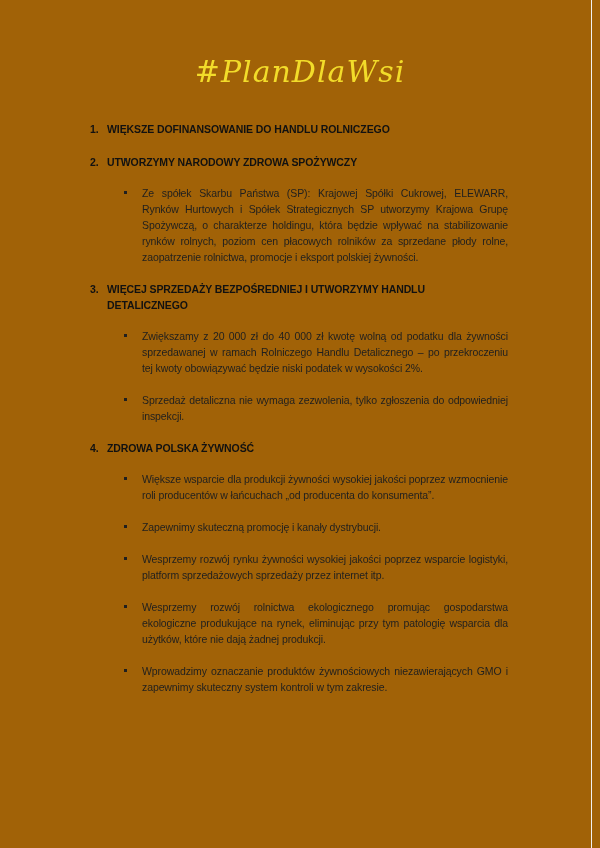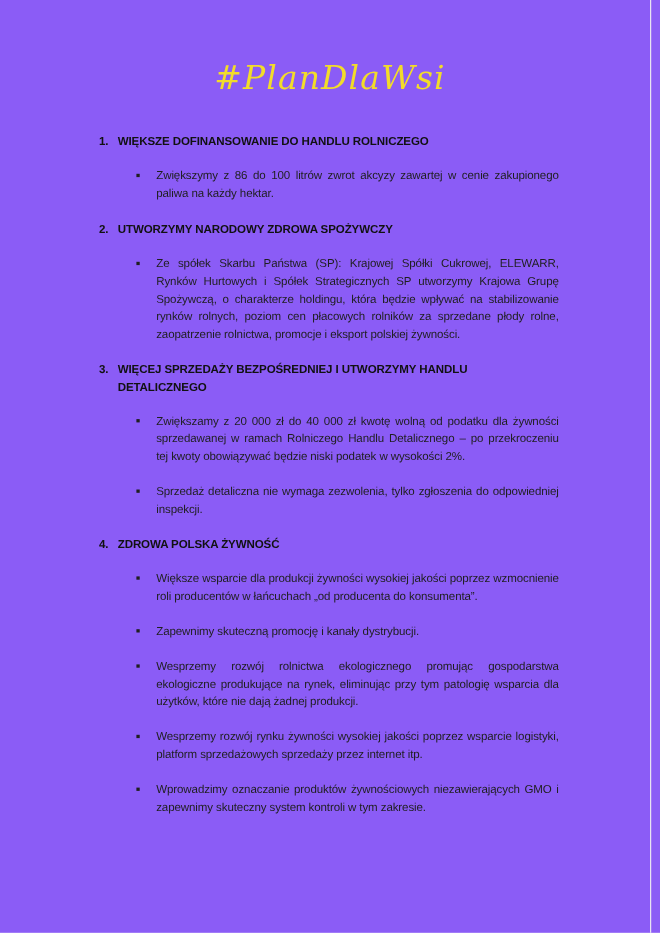--- a/index.html
+++ b/index.html
@@ -12,21 +12,21 @@
       height: 848px;
       position: relative;
       overflow: hidden;
       font-family: "Liberation Sans", sans-serif;
       color: #1a1a1a;
     }
     .page {
       position: absolute;
       left: 0; top: 0;
       width: 600px; height: 848px;
-      background: #8b5cf6;
+      background: #a16207;
     }
     .edge-line {
       position: absolute;
       right: 8px; top: 0;
       width: 1px; height: 848px;
       background: #f2f2f2;
     }
     .logo {
       position: absolute;
       left: 170px;
@@ -110,21 +110,20 @@
   <div class="content">
 
     <div class="section s1">
       <div class="heading">
         <span class="num">1.</span>
         <span>WIĘKSZE DOFINANSOWANIE DO HANDLU ROLNICZEGO</span>
       </div>
       <ul class="bullets">
         <li class="bullet">
           <span class="sq"></span>
-          <span>Zwiększymy z 86 do 100 litrów zwrot akcyzy zawartej w cenie zakupionego paliwa na każdy hektar.</span>
         </li>
       </ul>
     </div>
 
     <div class="section s2">
       <div class="heading">
         <span class="num">2.</span>
         <span>UTWORZYMY NARODOWY ZDROWA SPOŻYWCZY</span>
       </div>
       <ul class="bullets">
@@ -161,25 +160,25 @@
         <li class="bullet">
           <span class="sq"></span>
           <span>Większe wsparcie dla produkcji żywności wysokiej jakości poprzez wzmocnienie roli producentów w łańcuchach „od producenta do konsumenta”.</span>
         </li>
         <li class="bullet">
           <span class="sq"></span>
           <span>Zapewnimy skuteczną promocję i kanały dystrybucji.</span>
         </li>
         <li class="bullet">
           <span class="sq"></span>
-          <span>Wesprzemy rozwój rolnictwa ekologicznego promując gospodarstwa ekologiczne produkujące na rynek, eliminując przy tym patologię wsparcia dla użytków, które nie dają żadnej produkcji.</span>
+          <span>Wesprzemy rozwój rynku żywności wysokiej jakości poprzez wsparcie logistyki, platform sprzedażowych sprzedaży przez internet itp.</span>
         </li>
         <li class="bullet">
           <span class="sq"></span>
-          <span>Wesprzemy rozwój rynku żywności wysokiej jakości poprzez wsparcie logistyki, platform sprzedażowych sprzedaży przez internet itp.</span>
+          <span>Wesprzemy rozwój rolnictwa ekologicznego promując gospodarstwa ekologiczne produkujące na rynek, eliminując przy tym patologię wsparcia dla użytków, które nie dają żadnej produkcji.</span>
         </li>
         <li class="bullet">
           <span class="sq"></span>
           <span>Wprowadzimy oznaczanie produktów żywnościowych niezawierających GMO i zapewnimy skuteczny system kontroli w tym zakresie.</span>
         </li>
       </ul>
     </div>
 
   </div>
 </div>

